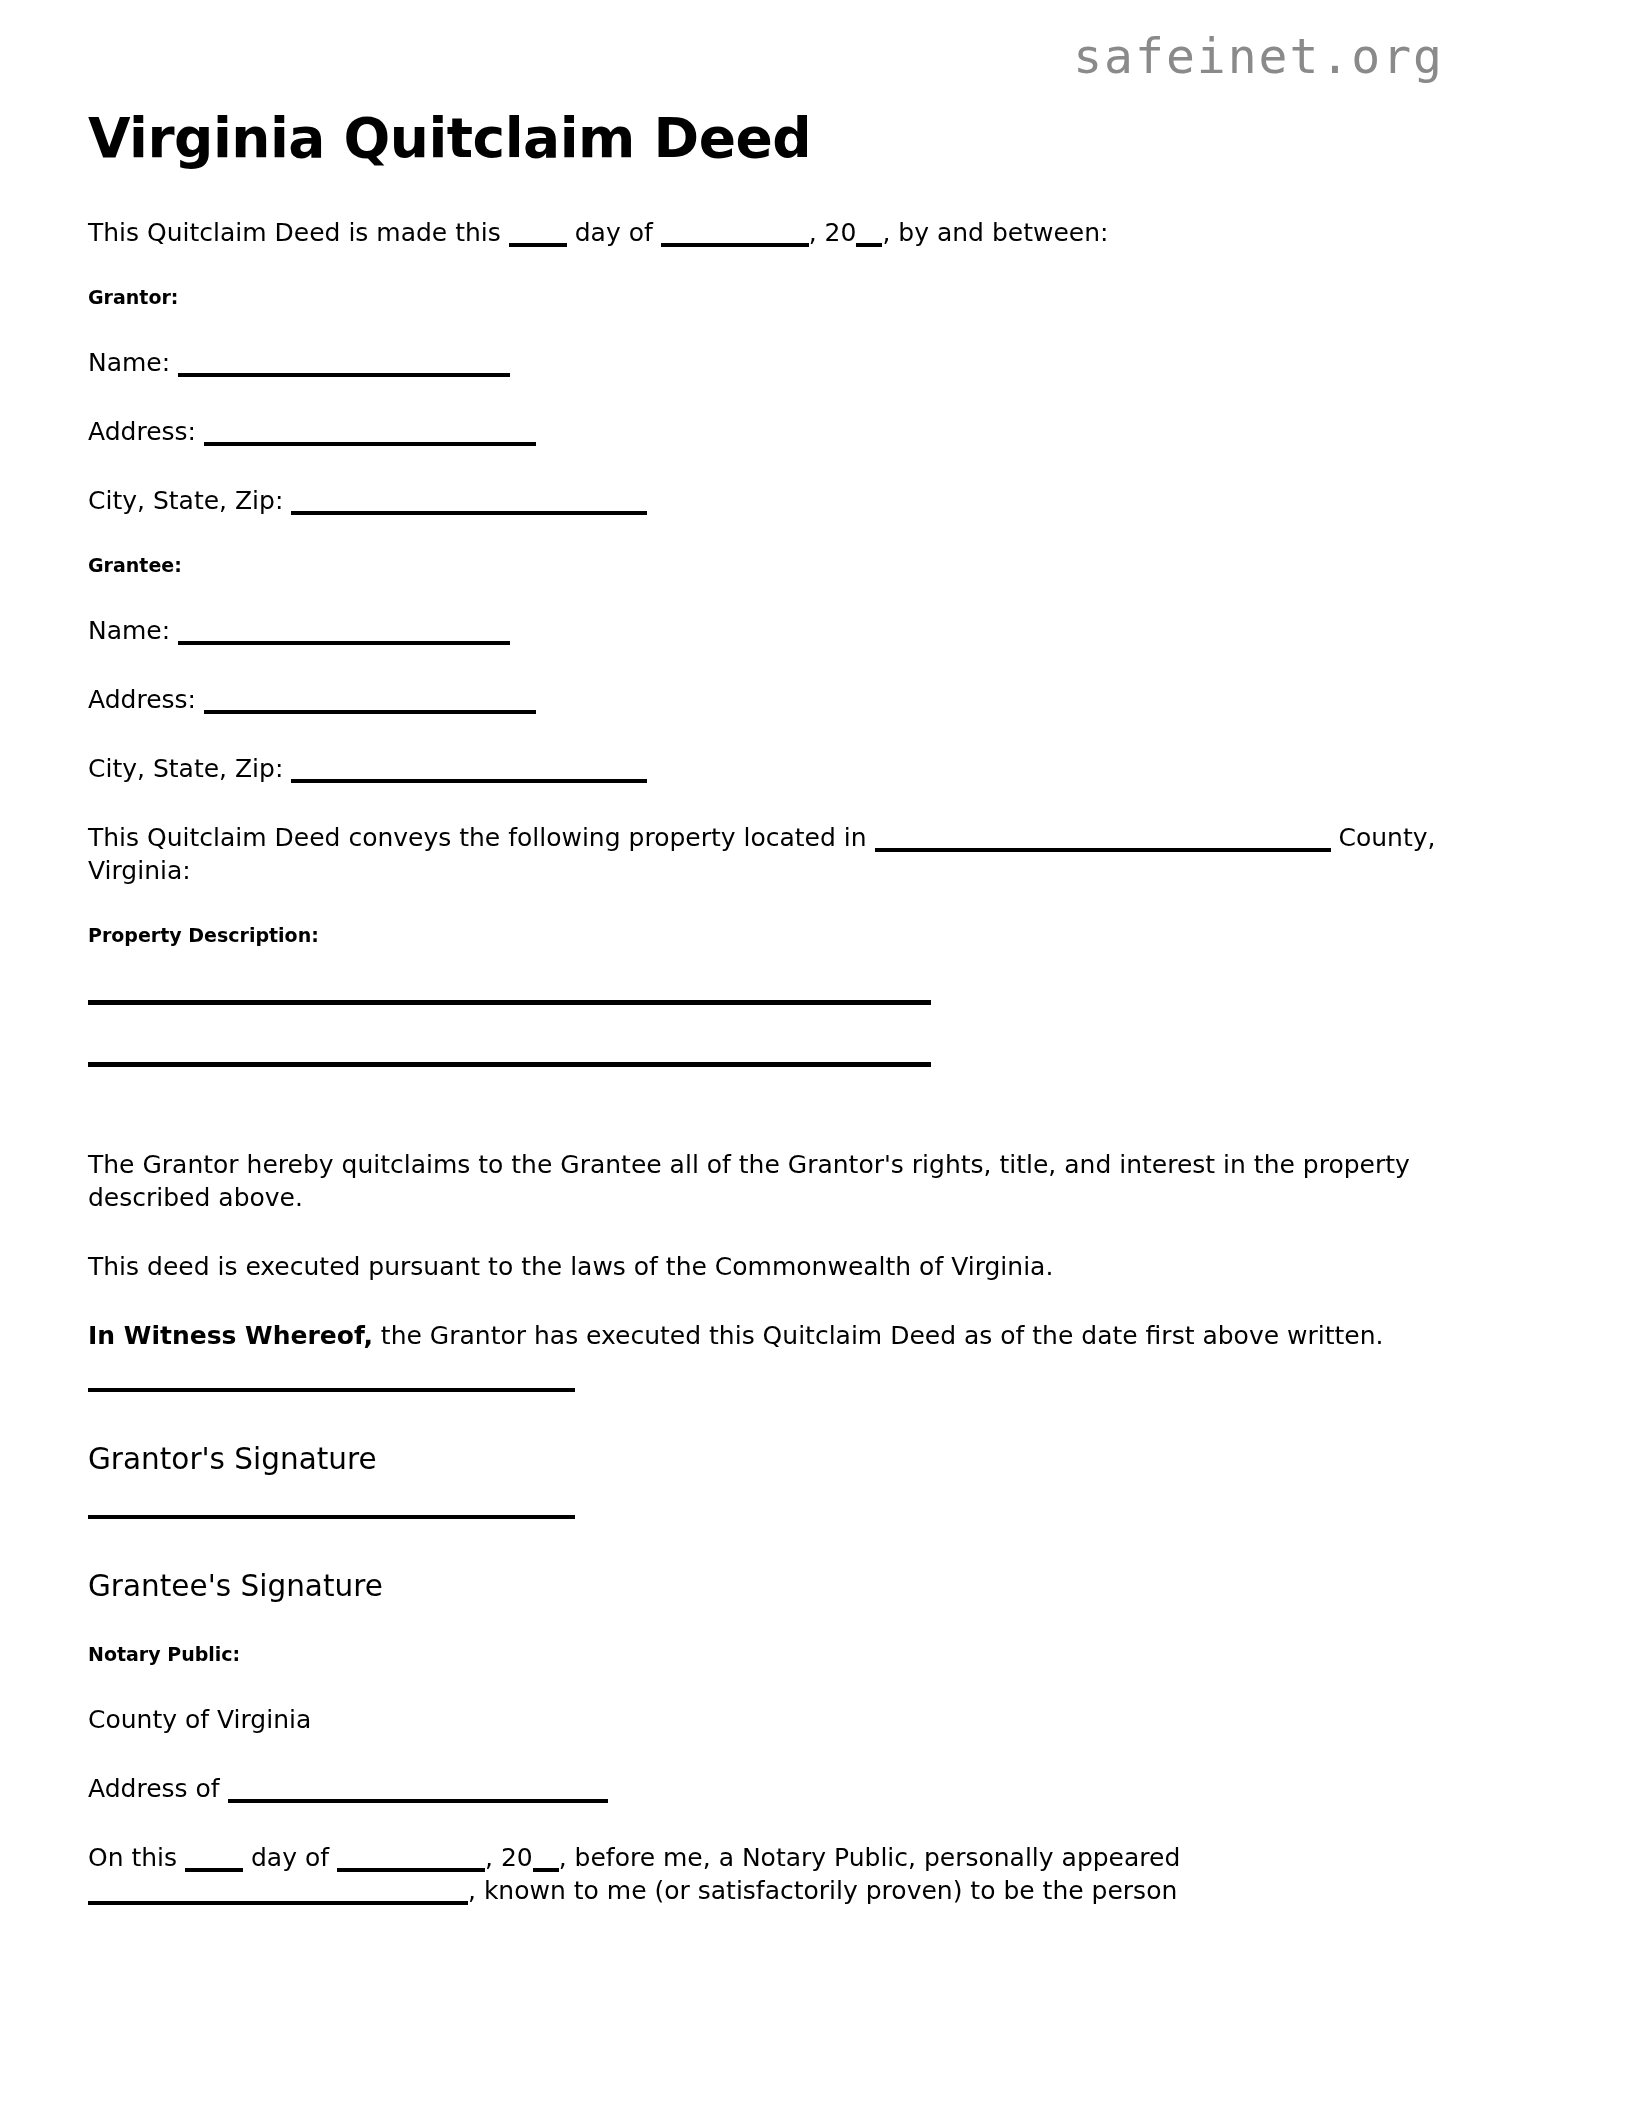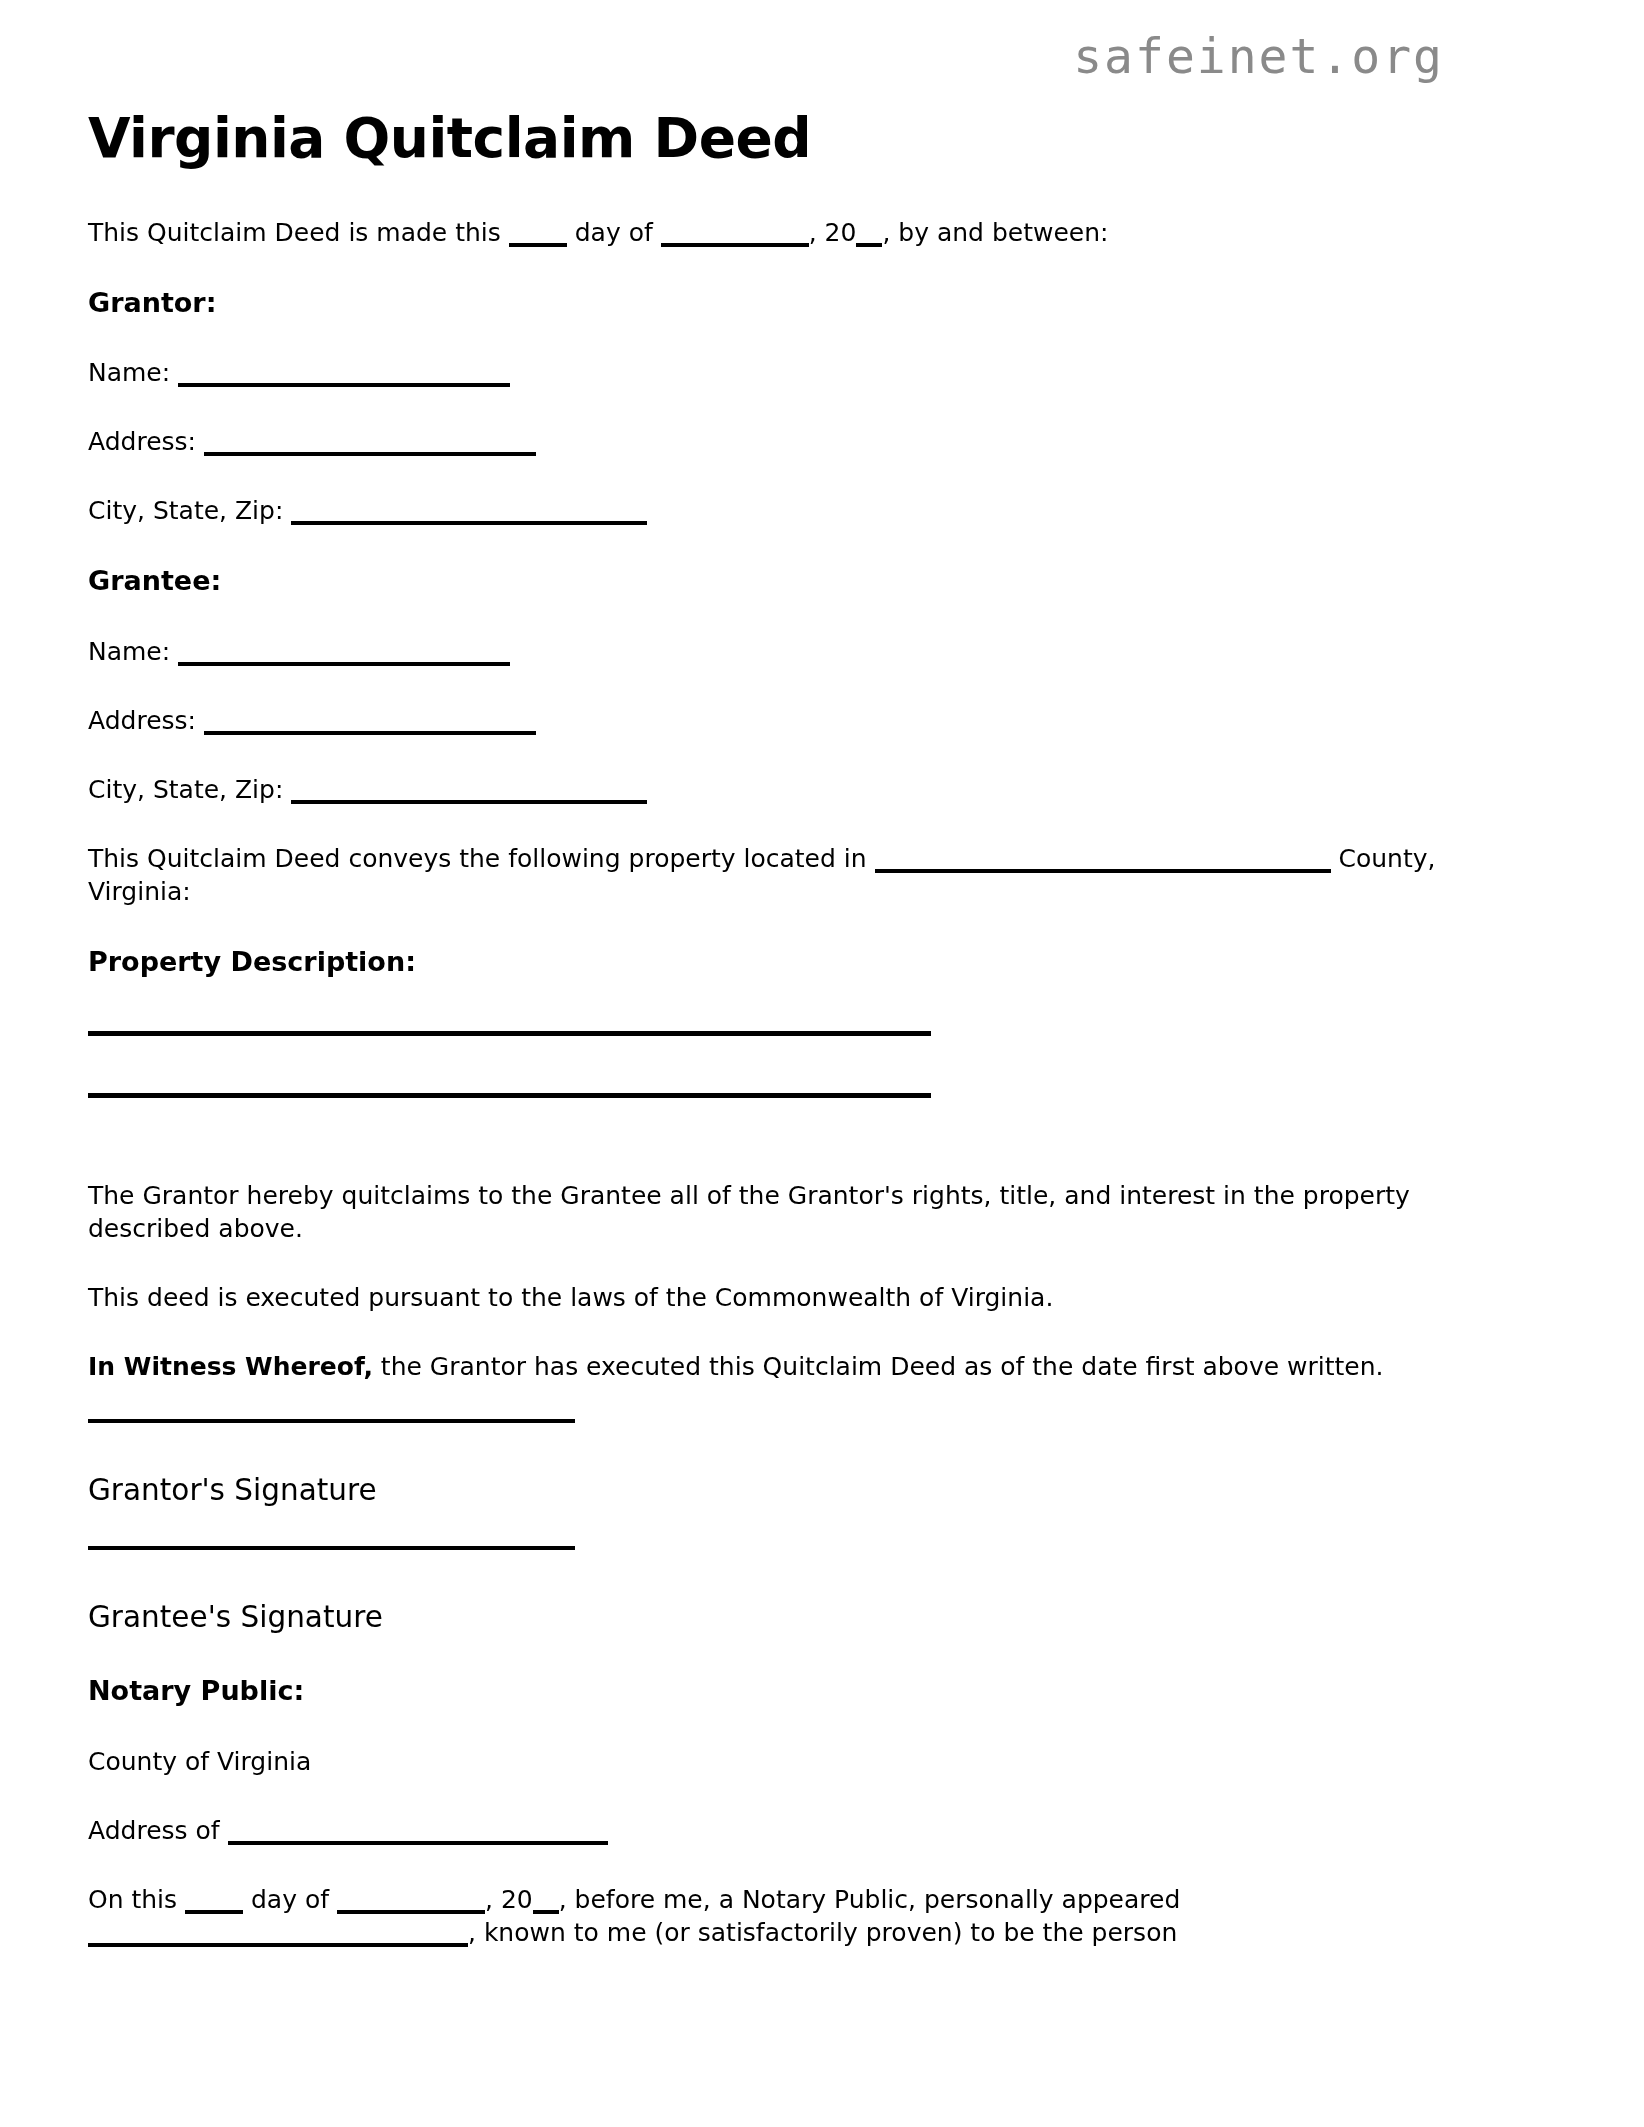--- a/index.html
+++ b/index.html
@@ -48,21 +48,21 @@
   p.para {
     font-size: 25px;
     line-height: 1.32;
     margin: 0 0 36px 0;
     font-weight: normal;
   }
   .bold {
     font-weight: bold;
   }
   p.heading {
-    font-size: 27px;
+    font-size: 19px;
     font-weight: bold;
     line-height: 1.32;
     margin: 0 0 36px 0;
   }
   
   .rule {
     display: inline-block;
     border-bottom: 4px solid #000;
     vertical-align: -6px;
     height: 0;

